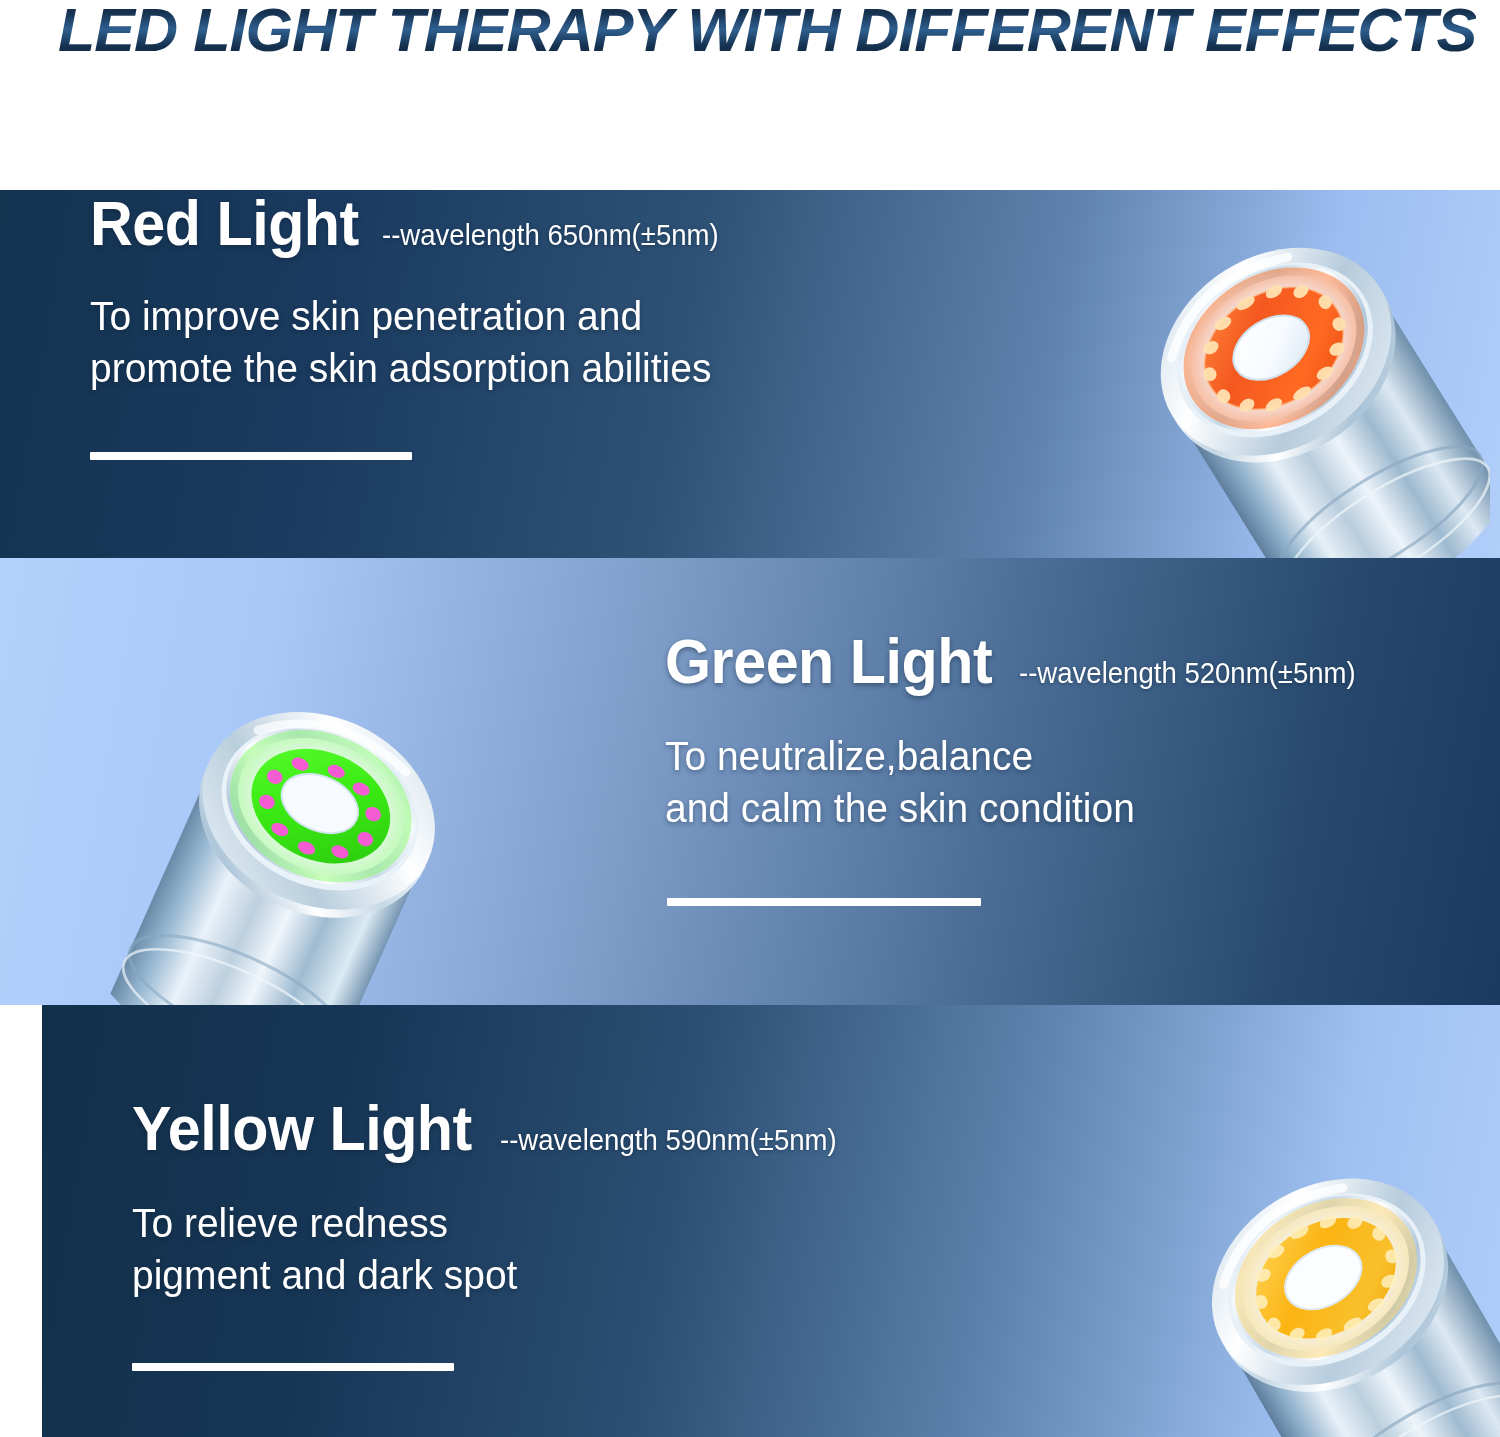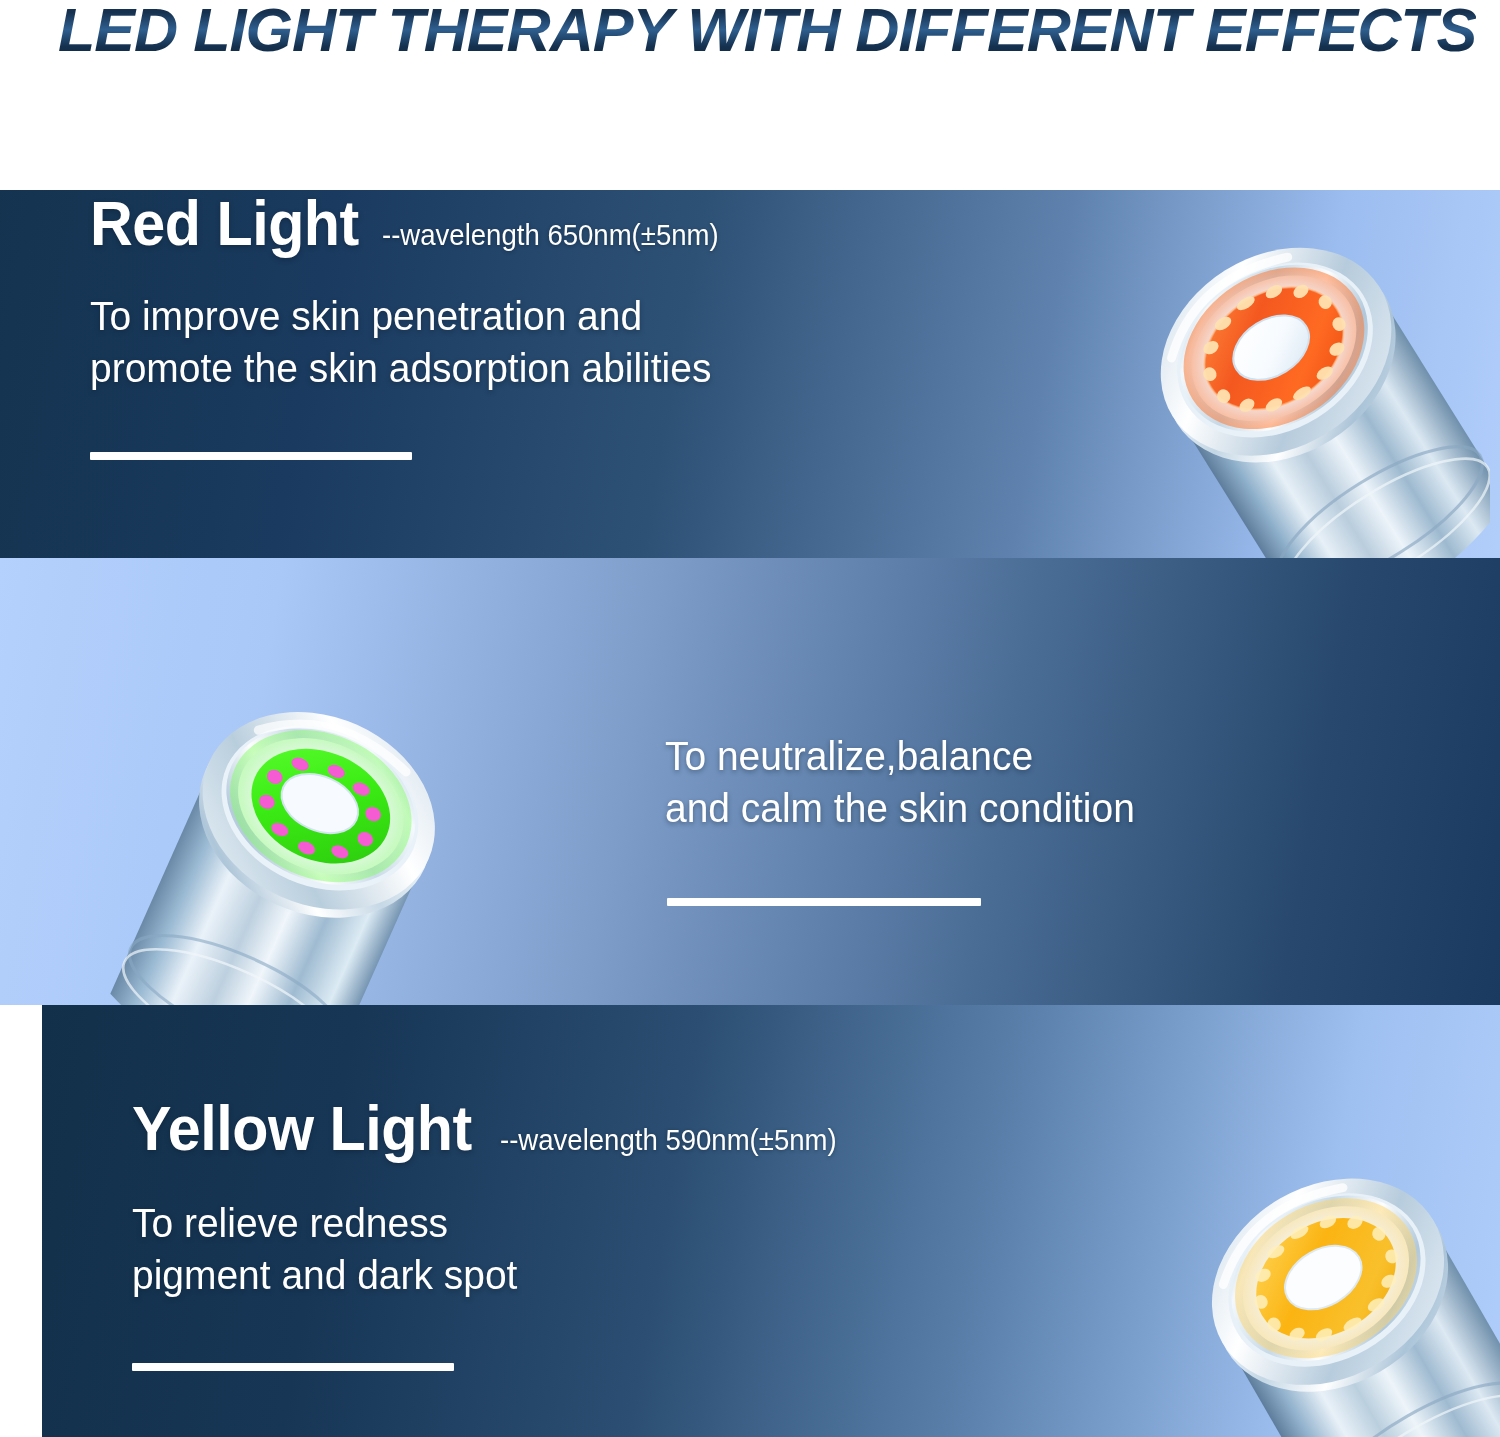--- a/index.html
+++ b/index.html
@@ -240,20 +240,25 @@
             <ellipse cx="-28" cy="36" rx="9" ry="6" fill="#f55cd4"></ellipse>
             <ellipse cx="-51" cy="16" rx="8" ry="7" fill="#f55cd4"></ellipse>
             <ellipse cx="-54" cy="-10" rx="8" ry="7" fill="#f55cd4"></ellipse>
             <ellipse cx="-36" cy="-32" rx="9" ry="6" fill="#f55cd4"></ellipse>
           </g>
           <path d="M -88 -46 Q -24 -100 64 -68" stroke="#ffffff" stroke-width="9" fill="none" opacity=".7" stroke-linecap="round"></path>
         </g>
       </svg>
     </div>
 
+    <div class="txt" style="left:665px;top:72px;">
+      <div class="head-line">
+        <span class="head-main">Green Light</span><span class="head-sub">--wavelength  520nm(±5nm)</span>
+      </div>
+    </div>
 
     <div class="txt body-text" style="left:665px;top:172px;">
       <div>To neutralize,balance</div>
       <div>and calm the skin condition</div>
     </div>
 
     <div class="rule" style="left:667px;top:340px;width:314px;"></div>
   </div>
 
   <div class="panel" id="panel-yellow">

